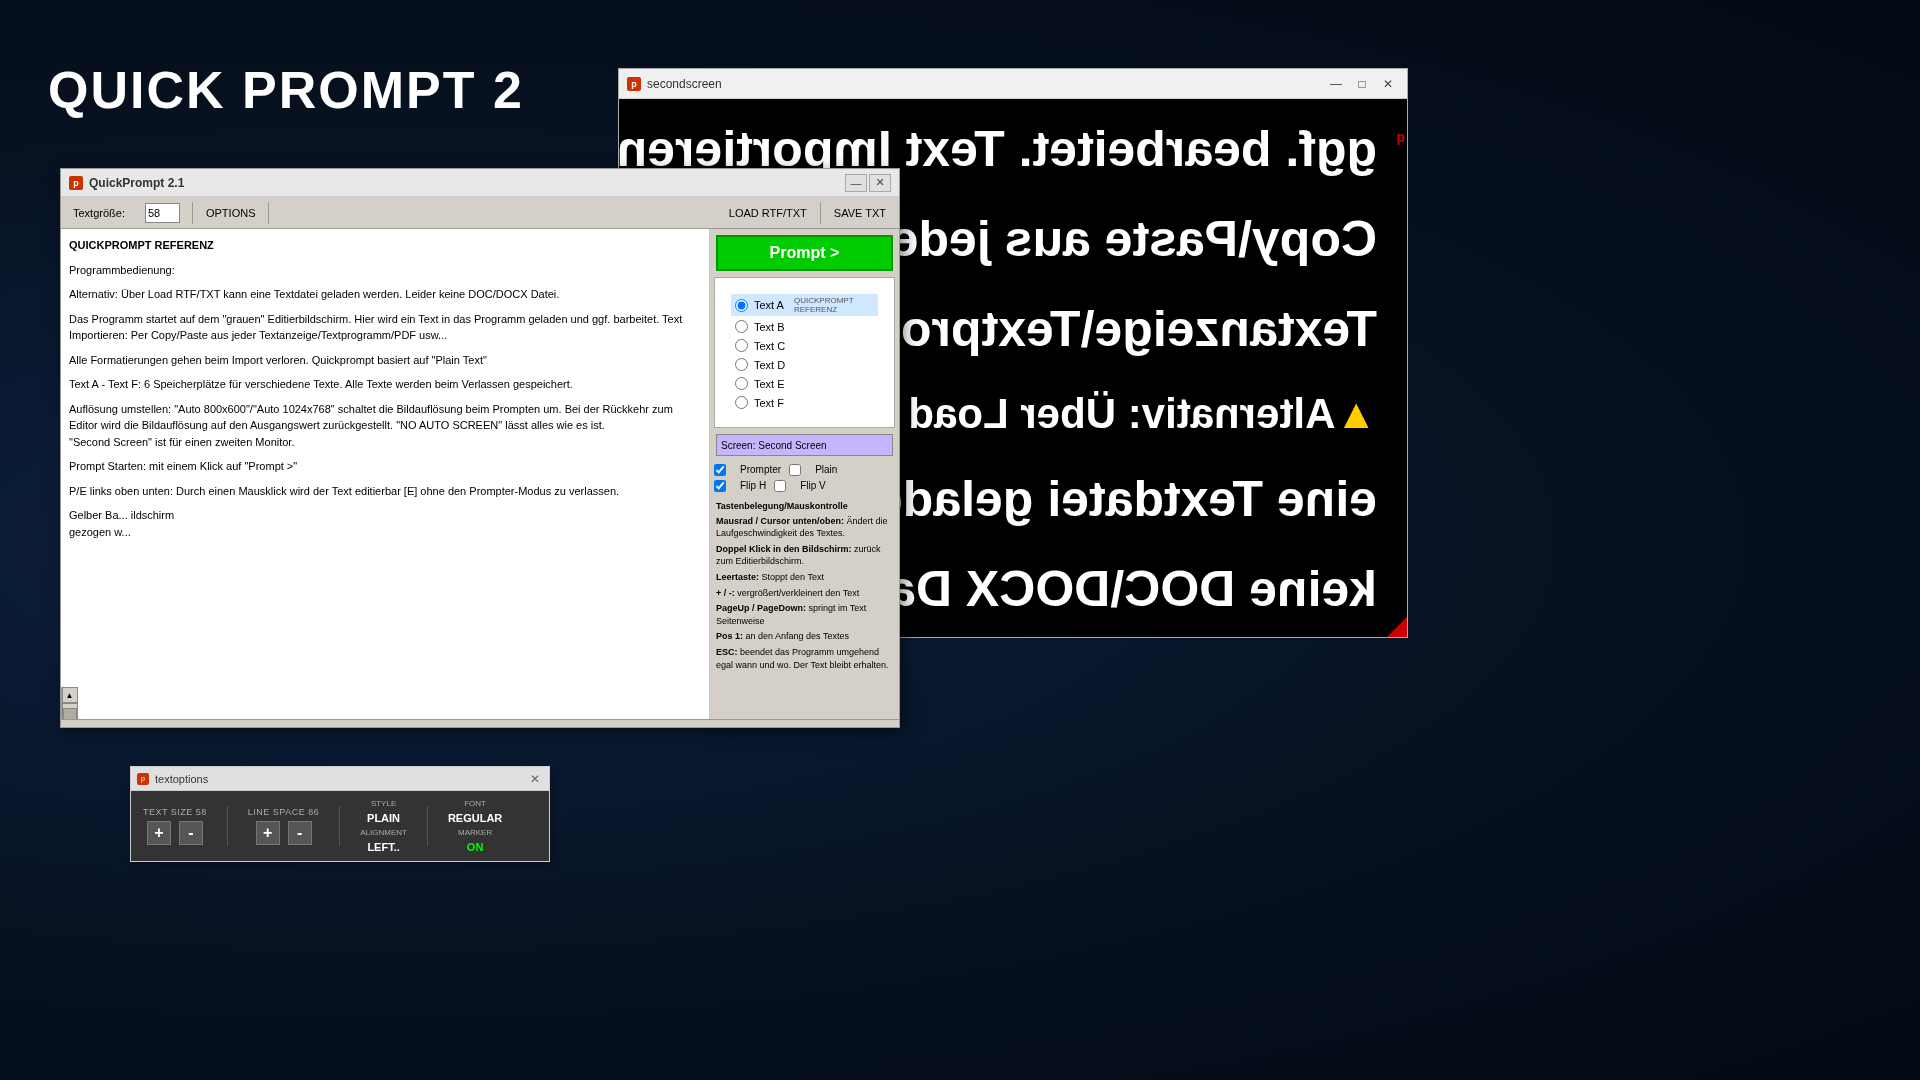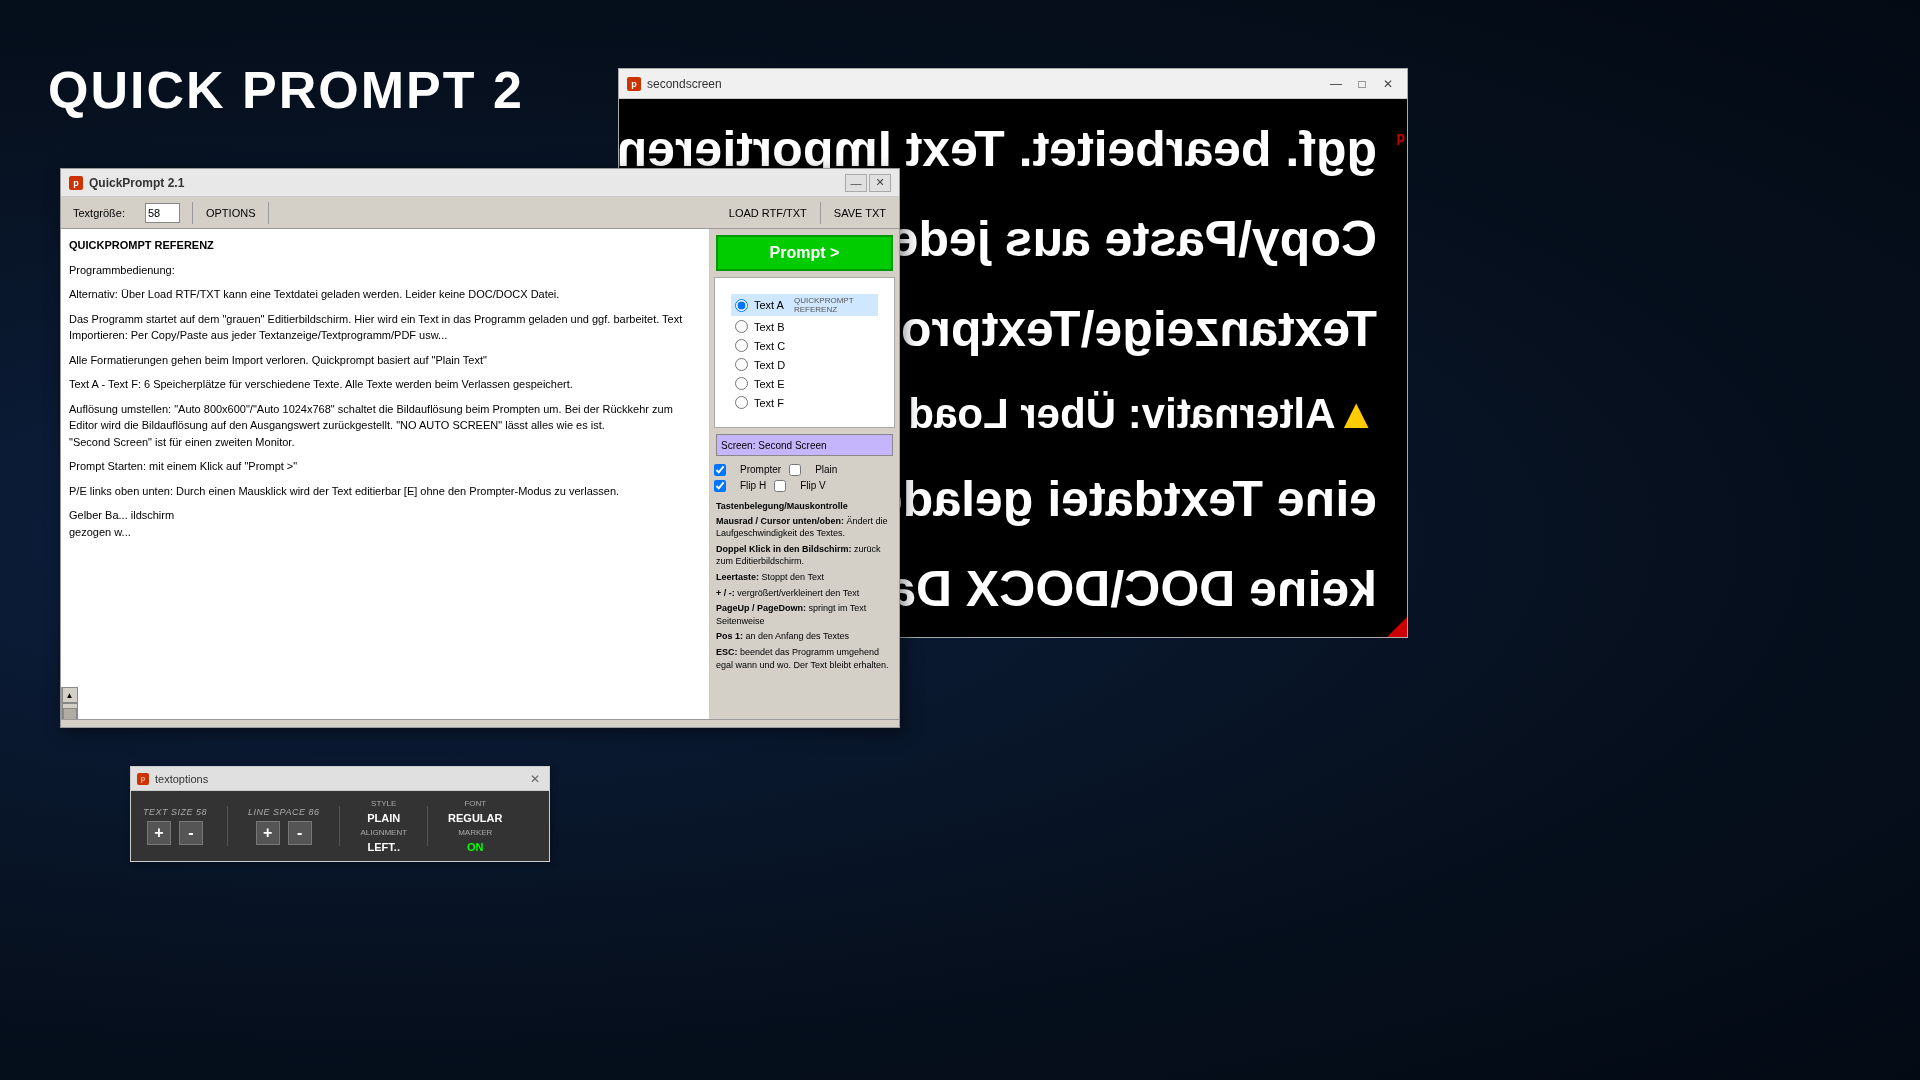--- a/index.html
+++ b/index.html
@@ -492,21 +492,20 @@
       align-items: center;
       gap: 4px;
     }
 
     .to-label {
       font-size: 9px;
       color: #aaa;
       text-transform: uppercase;
       letter-spacing: 0.5px;
       text-align: left;
-      font-style: italic;
     }
 
     .to-buttons {
       display: flex;
       gap: 8px;
       align-items: center;
     }
 
     .to-btn {
       width: 24px;

